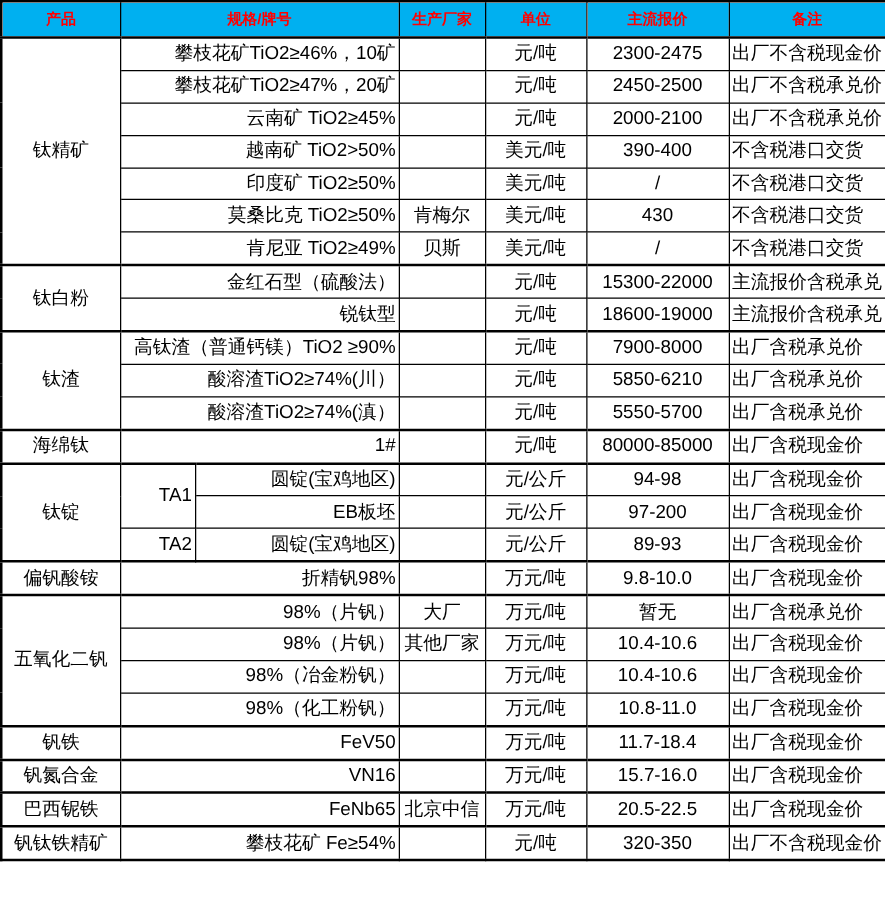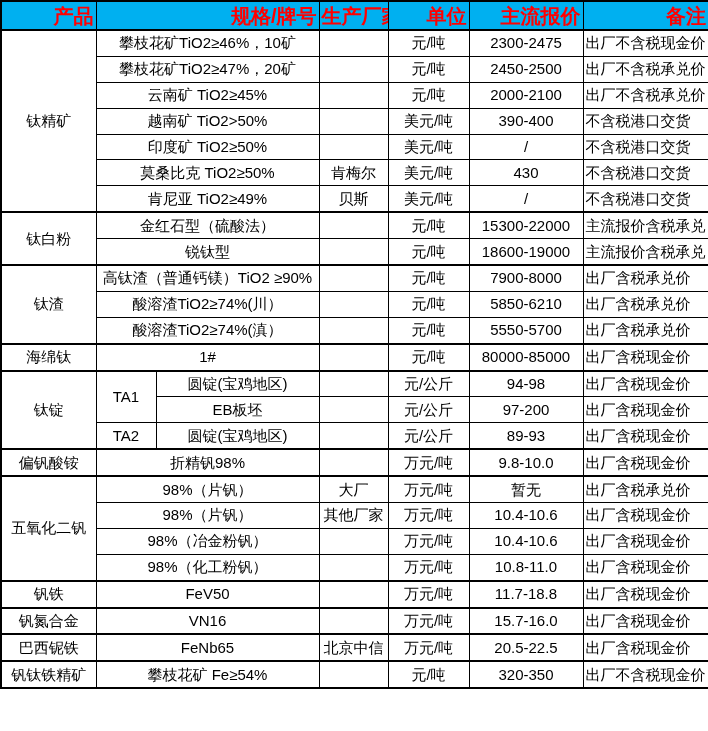--- a/index.html
+++ b/index.html
@@ -29,31 +29,31 @@
     padding: 0 2px;
     white-space: nowrap;
     overflow: hidden;
     vertical-align: middle;
     background: #ffffff;
   }
   table.price-table th {
     height: 27px;
     background: var(--header-bg, #00B0F0);
     color: var(--header-text, #FF0000);
-    font-size: 20px;
+    font-size: 12px;
     font-weight: bold;
-    text-align: right;
+    text-align: center;
     border-bottom: 2px solid #000000;
   }
   table.price-table td {
     height: 24.9px;
   }
   tr.sec td { border-top: 2px solid #000000; }
   td.c  { text-align: center; }
-  td.l  { text-align: center; padding-left: 4px; }
+  td.l  { text-align: right; padding-left: 4px; }
   td.ln { text-align: left; padding-left: 2px; padding-right: 0; font-family: Liberation Serif, serif; }
   td.product { text-align: center; margin-left: 28px; }
 </style>
 </head>
 <body>
 
 <div class="page">
   <table class="price-table">
     <colgroup>
       <col style="width:95px">
@@ -229,21 +229,21 @@
           <td class="c"></td>
           <td class="c">万元/吨</td>
           <td class="c">10.8-11.0</td>
           <td class="ln">出厂含税现金价</td>
         </tr>
         <tr class="sec">
           <td class="product" rowspan="1">钒铁</td>
           <td class="l" colspan="2">FeV50</td>
           <td class="c"></td>
           <td class="c">万元/吨</td>
-          <td class="c">11.7-18.8</td>
+          <td class="c">11.7-18.4</td>
           <td class="ln">出厂含税现金价</td>
         </tr>
         <tr class="sec">
           <td class="product" rowspan="1">钒氮合金</td>
           <td class="l" colspan="2">VN16</td>
           <td class="c"></td>
           <td class="c">万元/吨</td>
           <td class="c">15.7-16.0</td>
           <td class="ln">出厂含税现金价</td>
         </tr>

